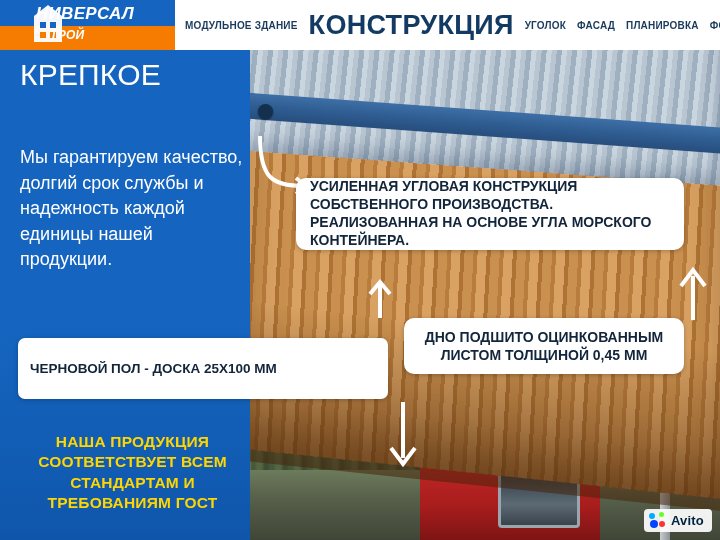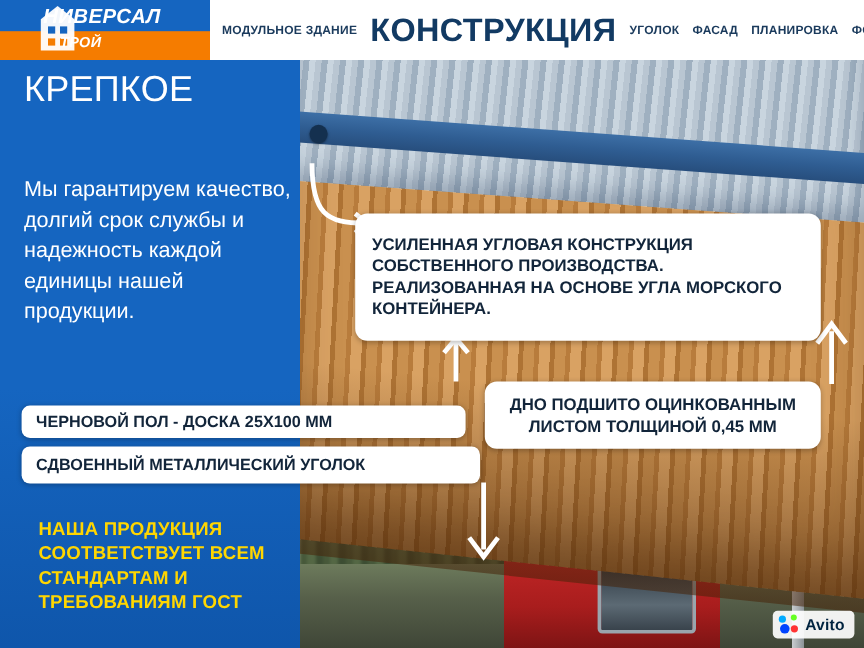--- a/index.html
+++ b/index.html
@@ -232,59 +232,60 @@
     position: absolute;
     left: 20px; top: 145px;
     width: 225px;
     color: #ffffff;
     font-size: 18px;
     font-weight: 400;
     line-height: 1.42;
   }
   .bottom-slogan {
     position: absolute;
-    left: 32px; top: 432px;
+    left: 20px; top: 432px;
     width: 225px;
     color: #ffd600;
     font-size: 15.5px;
     font-weight: 800;
     line-height: 1.32;
     letter-spacing: .2px;
+    text-align: center;
   }
 
   
   .chip {
     position: absolute;
     background: #ffffff;
     border-radius: 8px;
     color: #12253a;
     font-weight: 800;
     box-shadow: 0 1px 4px rgba(0,0,0,.25);
   }
   .chip-1 {
     left: 296px; top: 178px;
     width: 360px;
-    padding: 17px 14px;
+    padding: 0 14px;
     font-size: 14px;
     line-height: 1.28;
     border-radius: 10px;
   }
   .chip-2 {
     left: 404px; top: 318px;
     width: 252px;
     padding: 10px 14px;
     font-size: 14px;
     line-height: 1.3;
     text-align: center;
     border-radius: 10px;
   }
   .chip-3 {
     left: 18px; top: 338px;
     width: 346px;
-    padding: 6px 12px;
+    padding: 23px 12px;
     font-size: 13.5px;
     border-radius: 7px;
   }
   .chip-4 {
     left: 18px; top: 372px;
     width: 358px;
     padding: 8px 12px;
     font-size: 13.5px;
     border-radius: 7px;
   }
@@ -398,21 +399,20 @@
   </svg>
 
   <svg class="arrow" style="left:382px; top:400px; width:42px; height:72px;" viewBox="0 0 42 72">
     <path d="M21 2 L21 58" stroke="#ffffff" stroke-width="4" fill="none"></path>
     <path d="M9 48 L21 64 L33 48" stroke="#ffffff" stroke-width="4" fill="none"></path>
   </svg>
 
   <div class="chip chip-1">УСИЛЕННАЯ УГЛОВАЯ КОНСТРУКЦИЯ СОБСТВЕННОГО ПРОИЗВОДСТВА. РЕАЛИЗОВАННАЯ НА ОСНОВЕ УГЛА МОРСКОГО КОНТЕЙНЕРА.</div>
   <div class="chip chip-2">ДНО ПОДШИТО ОЦИНКОВАННЫМ ЛИСТОМ ТОЛЩИНОЙ 0,45 ММ</div>
   <div class="chip chip-3">ЧЕРНОВОЙ ПОЛ - ДОСКА 25Х100 ММ</div>
-  <div class="chip chip-4">СДВОЕННЫЙ МЕТАЛЛИЧЕСКИЙ УГОЛОК</div>
 
   <div class="avito">
     <div class="avito-dots">
       <i class="d1"></i>
         <i class="d2"></i>
         <i class="d3"></i>
         <i class="d4"></i>
     </div>
     <span class="avito-text">Avito</span>
   </div>

